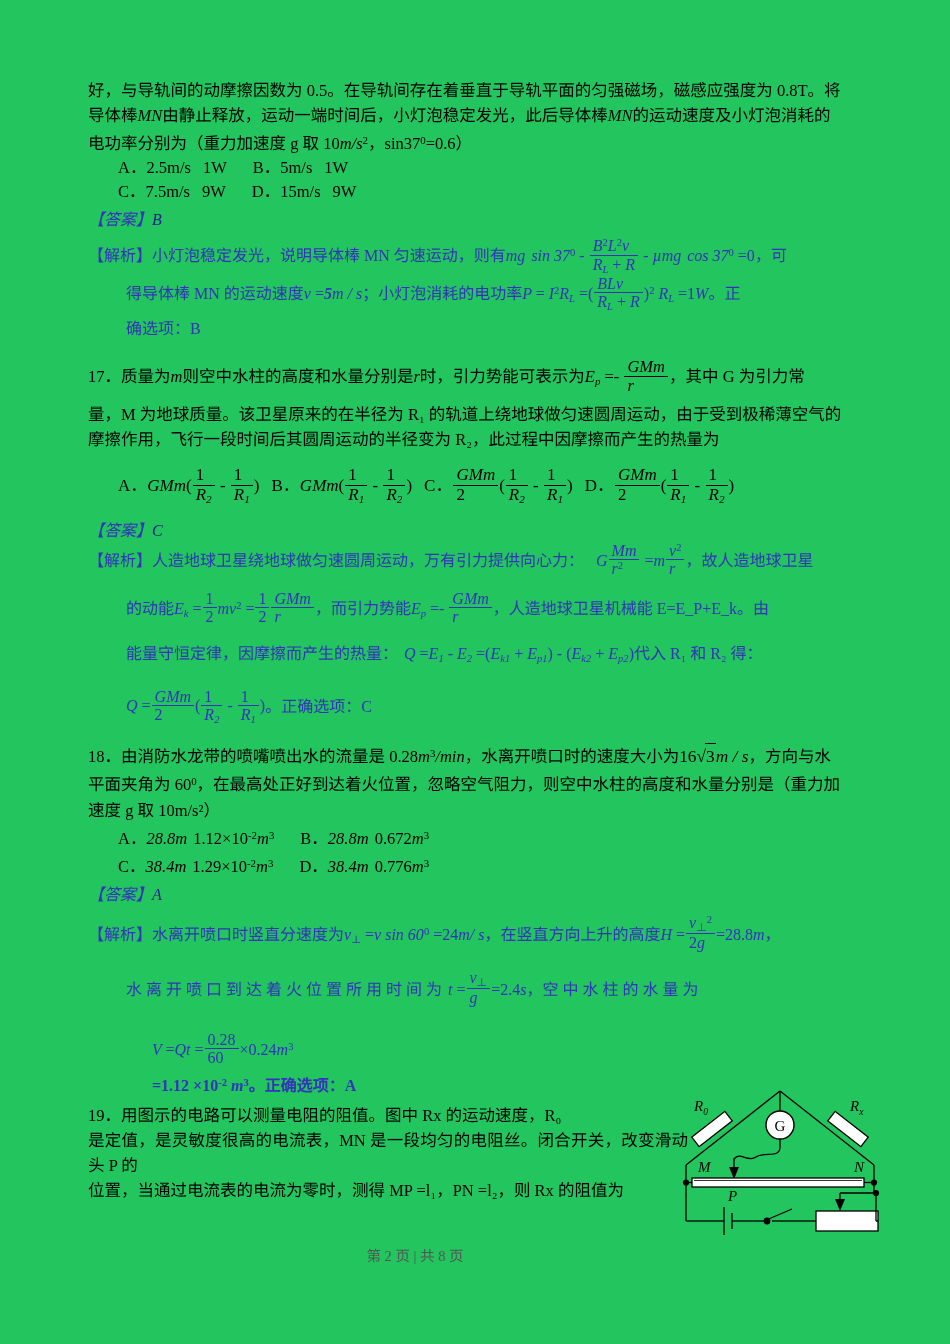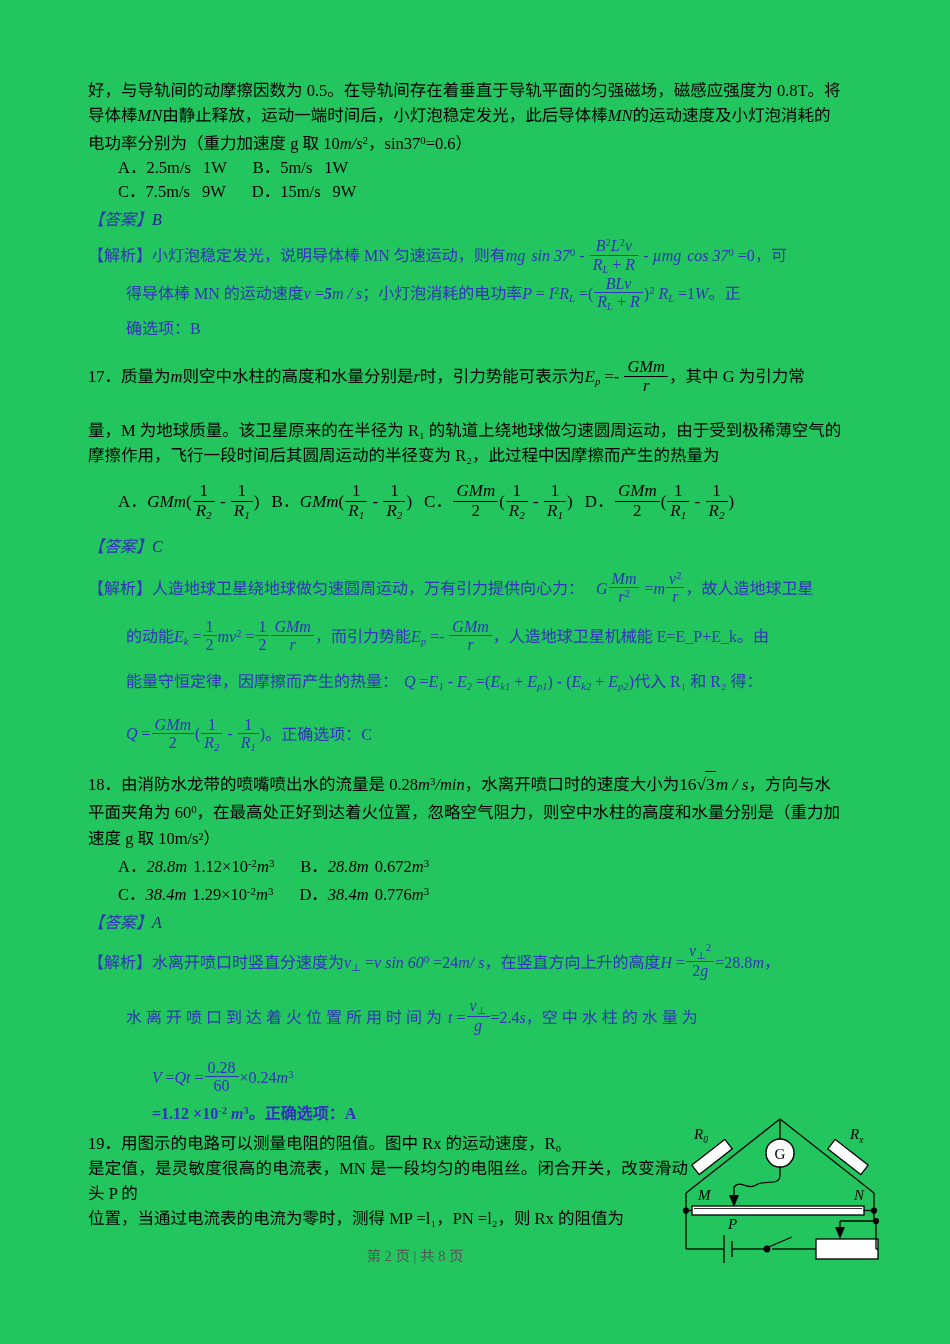--- a/index.html
+++ b/index.html
@@ -74,23 +74,24 @@
     font-family: "Liberation Serif", "DejaVu Serif", serif;
     font-style: italic;
     color: #3333bb;
     white-space: nowrap;
   }
   .m.blk { color:#000; }
   .up { font-style: normal; }
   .fr {
     display: inline-block;
     vertical-align: -0.52em;
-    text-align: center;
+    text-align: left;
     line-height: 1.08;
     margin: 0 1px;
+    font-family: Liberation Serif, serif;
   }
   .fr > .n { display:block; padding: 0 3px; border-bottom: 1.2px solid currentColor; }
   .fr > .d { display:block; padding: 0 3px; }
   sub { font-size: 0.66em; vertical-align: -0.28em; font-style: italic; }
   sup { font-size: 0.66em; vertical-align: 0.48em; font-style: italic; }
   sub.u, sup.u { font-style: normal; }
   .rad {
     display:inline-block;
     border-top: 1.1px solid currentColor;
     padding: 0 1px 0 1px;
@@ -148,30 +149,30 @@
 
     <p class="sol" style="margin-top:6px"><span>【解析】</span><span>小灯泡稳定发光，说明导体棒 MN 匀速运动，则有</span><span class="m">mg<span class="sp6"></span>sin 37<sup class="u">0</sup> <span class="up">-</span> <span class="fr"><span class="n">B<sup class="u">2</sup>L<sup class="u">2</sup>v</span><span class="d">R<sub>L</sub> <span class="up">+</span> R</span></span> <span class="up">-</span> µmg<span class="sp6"></span>cos 37<sup class="u">0</sup> <span class="up">=0</span></span><span>，可</span></p>
 
     <p class="sol sol-ind"><span>得导体棒 MN 的运动速度</span><span class="m">v <span class="up">=</span><b>5</b>m / s</span><span>；小灯泡消耗的电功率</span><span class="m">P <span class="up">=</span> I<sup class="u">2</sup>R<sub>L</sub> <span class="up">=(</span><span class="fr"><span class="n">BLv</span><span class="d">R<sub>L</sub> <span class="up">+</span> R</span></span><span class="up">)</span><sup class="u">2</sup> R<sub>L</sub> <span class="up">=1</span>W</span><span>。正</span></p>
 
     <p class="sol sol-ind"><span>确选项：</span><span>B</span></p>
   </div>
 
   <div style="margin-top:14px">
     <p class="para black"><span>17．</span><span>质量为</span><span class="m blk">m</span><span>则空中水柱的高度和水量分别是</span><span class="m blk">r</span><span>时，引力势能可表示为</span><span class="m blk">E<sub>p</sub> <span class="up">=-</span> <span class="fr"><span class="n">GMm</span><span class="d">r</span></span></span><span>，其中 G 为引力常</span></p>
-    <p class="para black" style="margin-top:24px">量，M 为地球质量。该卫星原来的在半径为 R₁ 的轨道上绕地球做匀速圆周运动，由于受到极稀薄空气的</p>
+    <p class="para black" style="margin-top:8px">量，M 为地球质量。该卫星原来的在半径为 R₁ 的轨道上绕地球做匀速圆周运动，由于受到极稀薄空气的</p>
     <p class="para black">摩擦作用，飞行一段时间后其圆周运动的半径变为 R₂，此过程中因摩擦而产生的热量为</p>
 
     <p class="opts black" style="margin-top:14px; font-size:17px; line-height:32px;">
       <span>A．</span><span class="m blk">GMm<span class="up">(</span><span class="fr"><span class="n up">1</span><span class="d">R<sub>2</sub></span></span> <span class="up">-</span> <span class="fr"><span class="n up">1</span><span class="d">R<sub>1</sub></span></span><span class="up">)</span></span><span class="sp12"></span><span>B．</span><span class="m blk">GMm<span class="up">(</span><span class="fr"><span class="n up">1</span><span class="d">R<sub>1</sub></span></span> <span class="up">-</span> <span class="fr"><span class="n up">1</span><span class="d">R<sub>2</sub></span></span><span class="up">)</span></span><span class="sp12"></span><span>C．</span><span class="m blk"><span class="fr"><span class="n">GMm</span><span class="d up">2</span></span><span class="up">(</span><span class="fr"><span class="n up">1</span><span class="d">R<sub>2</sub></span></span> <span class="up">-</span> <span class="fr"><span class="n up">1</span><span class="d">R<sub>1</sub></span></span><span class="up">)</span></span><span class="sp12"></span><span>D．</span><span class="m blk"><span class="fr"><span class="n">GMm</span><span class="d up">2</span></span><span class="up">(</span><span class="fr"><span class="n up">1</span><span class="d">R<sub>1</sub></span></span> <span class="up">-</span> <span class="fr"><span class="n up">1</span><span class="d">R<sub>2</sub></span></span><span class="up">)</span></span>
     </p>
 
     <p class="ans-line" style="margin-top:14px"><span>【答案】</span><span class="ans-letter">C</span></p>
 
-    <p class="sol" style="margin-top:12px"><span>【解析】</span><span>人造地球卫星绕地球做匀速圆周运动，万有引力提供向心力：</span><span class="sp12"></span><span class="m">G<span class="fr"><span class="n">Mm</span><span class="d">r<sup class="u">2</sup></span></span> <span class="up">=</span>m<span class="fr"><span class="n">v<sup class="u">2</sup></span><span class="d">r</span></span></span><span>，故人造地球卫星</span></p>
+    <p class="sol" style=""><span>【解析】</span><span>人造地球卫星绕地球做匀速圆周运动，万有引力提供向心力：</span><span class="sp12"></span><span class="m">G<span class="fr"><span class="n">Mm</span><span class="d">r<sup class="u">2</sup></span></span> <span class="up">=</span>m<span class="fr"><span class="n">v<sup class="u">2</sup></span><span class="d">r</span></span></span><span>，故人造地球卫星</span></p>
 
     <p class="sol sol-ind" style="margin-top:12px"><span>的动能</span><span class="m">E<sub>k</sub> <span class="up">=</span><span class="fr"><span class="n up">1</span><span class="d up">2</span></span>mv<sup class="u">2</sup> <span class="up">=</span><span class="fr"><span class="n up">1</span><span class="d up">2</span></span><span class="fr"><span class="n">GMm</span><span class="d">r</span></span></span><span>，而引力势能</span><span class="m">E<sub>p</sub> <span class="up">=-</span> <span class="fr"><span class="n">GMm</span><span class="d">r</span></span></span><span>，人造地球卫星机械能 E=E_P+E_k。由</span></p>
 
     <p class="sol sol-ind" style="margin-top:10px"><span>能量守恒定律，因摩擦而产生的热量：</span><span class="sp6"></span><span class="m">Q <span class="up">=</span>E<sub>1</sub> <span class="up">-</span> E<sub>2</sub> <span class="up">=(</span>E<sub>k1</sub> <span class="up">+</span> E<sub>p1</sub><span class="up">)</span> <span class="up">-</span> <span class="up">(</span>E<sub>k2</sub> <span class="up">+</span> E<sub>p2</sub><span class="up">)</span></span><span>代入 R₁ 和 R₂ 得：</span></p>
 
     <p class="sol sol-ind" style="margin-top:14px"><span class="m">Q <span class="up">=</span><span class="fr"><span class="n">GMm</span><span class="d up">2</span></span><span class="up">(</span><span class="fr"><span class="n up">1</span><span class="d">R<sub>2</sub></span></span> <span class="up">-</span> <span class="fr"><span class="n up">1</span><span class="d">R<sub>1</sub></span></span><span class="up">)</span></span><span>。正确选项：</span><span>C</span></p>
   </div>
 
   <div style="margin-top:16px">
     <p class="para black"><span>18．</span><span>由消防水龙带的喷嘴喷出水的流量是 0.28</span><span class="m blk">m<sup class="u">3</sup>/min</span><span>，水离开喷口时的速度大小为</span><span class="m blk" style="font-size:1.05em"><span class="up">16</span><span class="radsym">√</span><span class="rad up">3</span>m / s</span><span>，方向与水</span></p>

